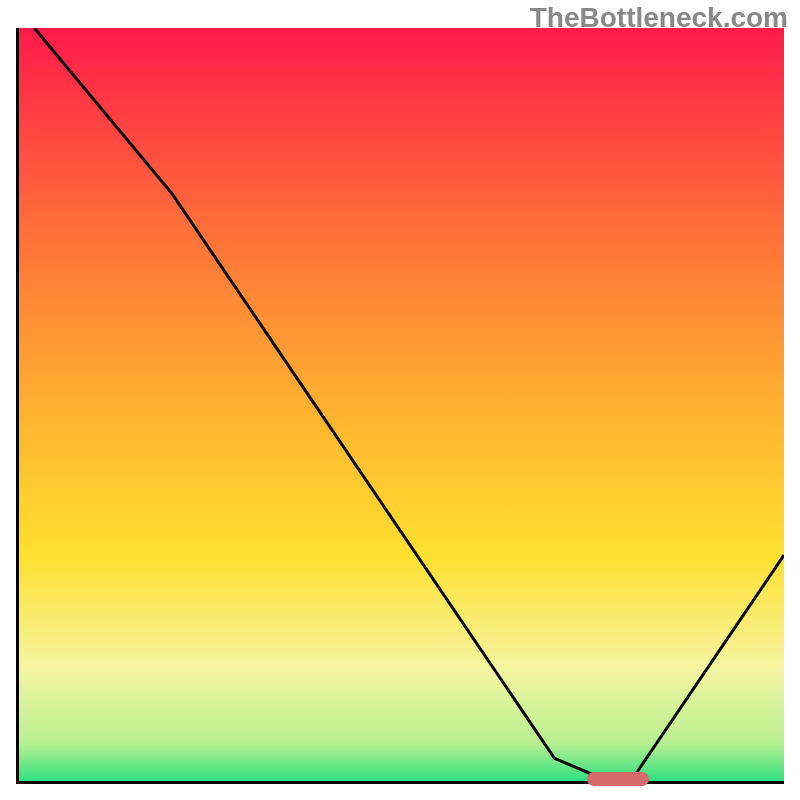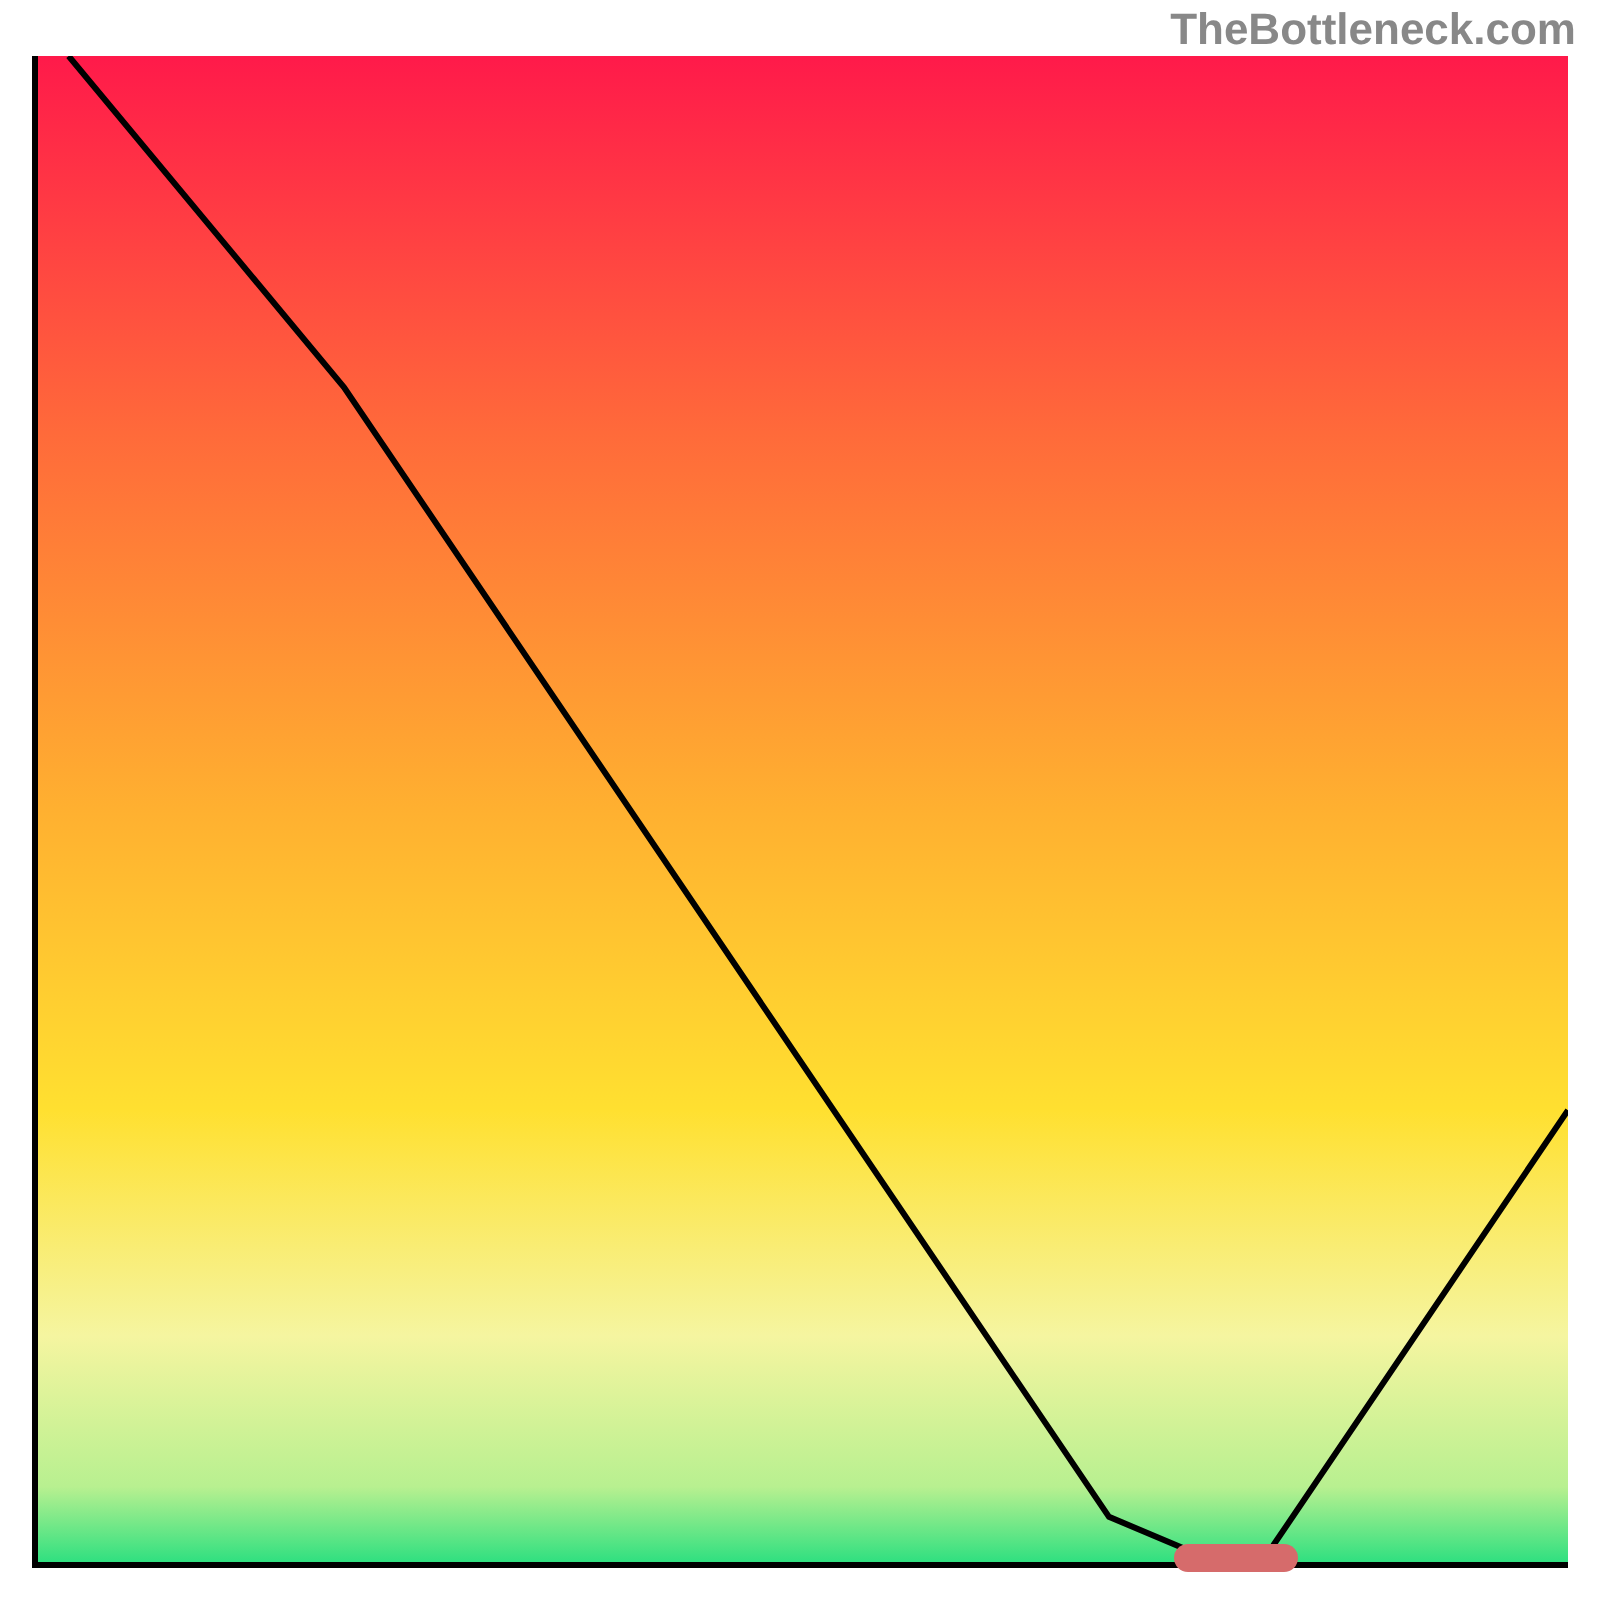--- a/index.html
+++ b/index.html
@@ -8,21 +8,21 @@
     width: 800px;
     height: 800px;
     background: #ffffff;
     font-family: Arial, sans-serif;
     position: relative;
   }
   .watermark {
     position: absolute;
     top: 2px;
     right: 12px;
-    font-size: 22px;
+    font-size: 28px;
     font-weight: bold;
     color: #888888;
     z-index: 10;
   }
   .chart-container {
     position: absolute;
     left: 16px;
     top: 28px;
     width: 768px;
     height: 756px;

